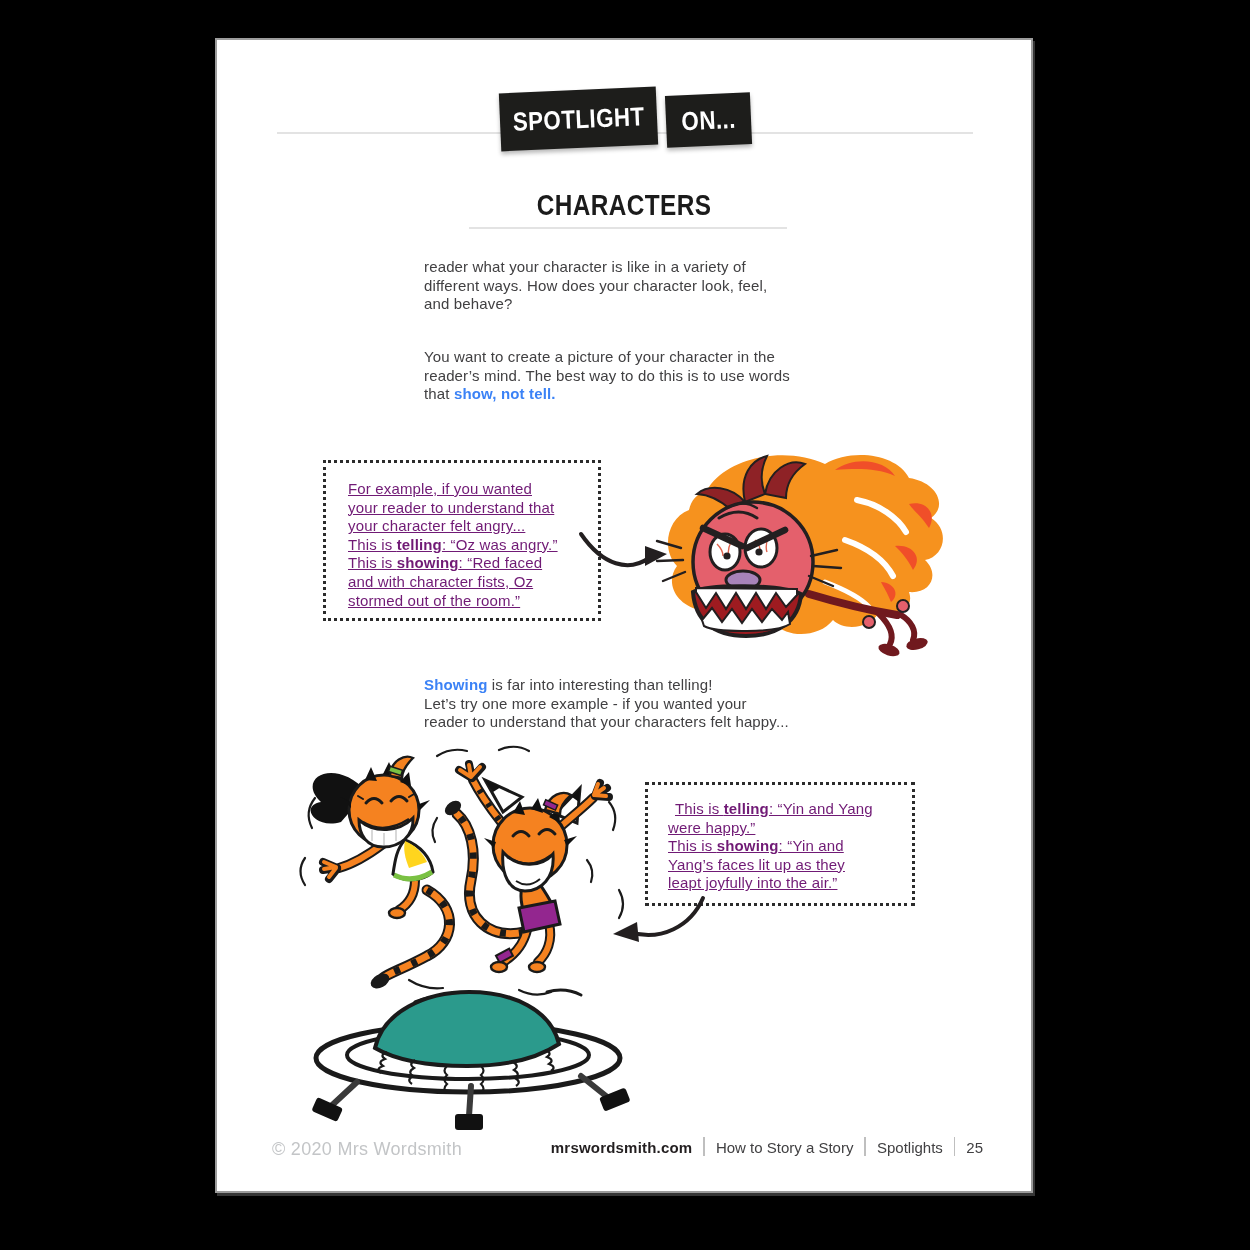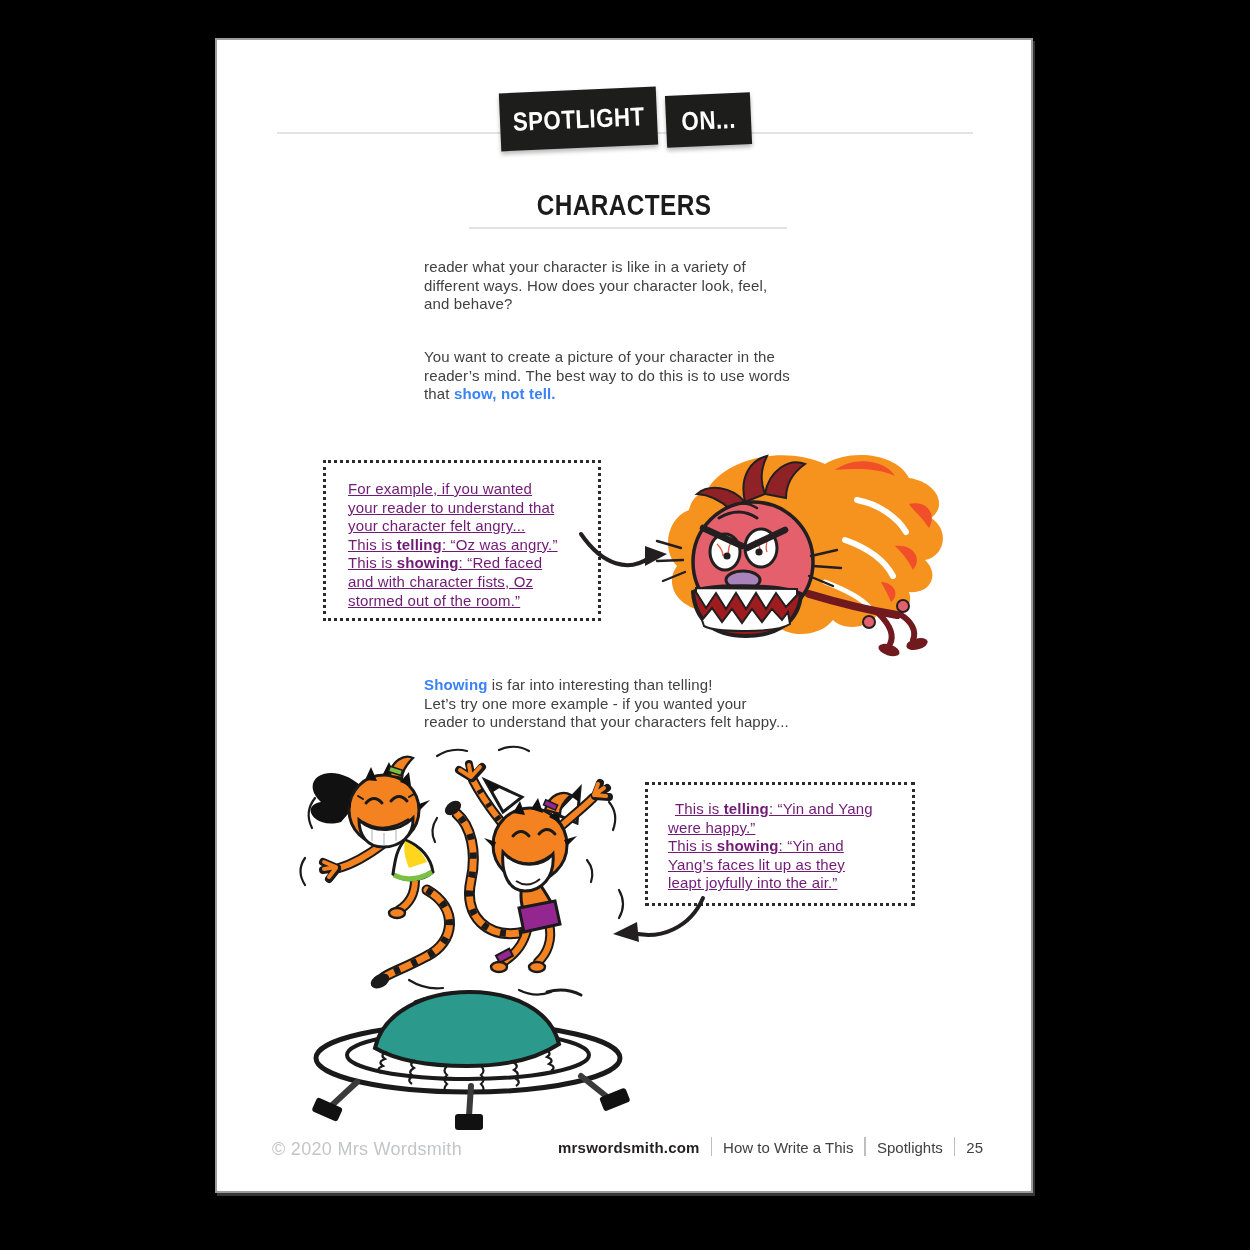--- a/index.html
+++ b/index.html
@@ -260,20 +260,20 @@
       <path d="M178,82 q5,5 0,9 q5,5 0,9 q5,5 0,9"></path>
       <path d="M210,78 q7,4 1,8 q7,4 1,8 q7,4 1,8"></path>
       <path d="M242,66 q8,3 2,7 q8,3 2,7 q8,3 2,7"></path>
     </g>
   </svg>
 
   <div class="footer-copy">© 2020 Mrs Wordsmith</div>
   <div class="footer-right">
     <span class="site">mrswordsmith.com</span>
     <span class="fdiv"></span>
-    <span>How to Write a This</span>
+    <span>How to Story a Story</span>
     <span class="fdiv"></span>
     <span>Spotlights</span>
     <span class="fdiv"></span>
     <span>25</span>
   </div>
 
 </div>
 
 </body></html>

